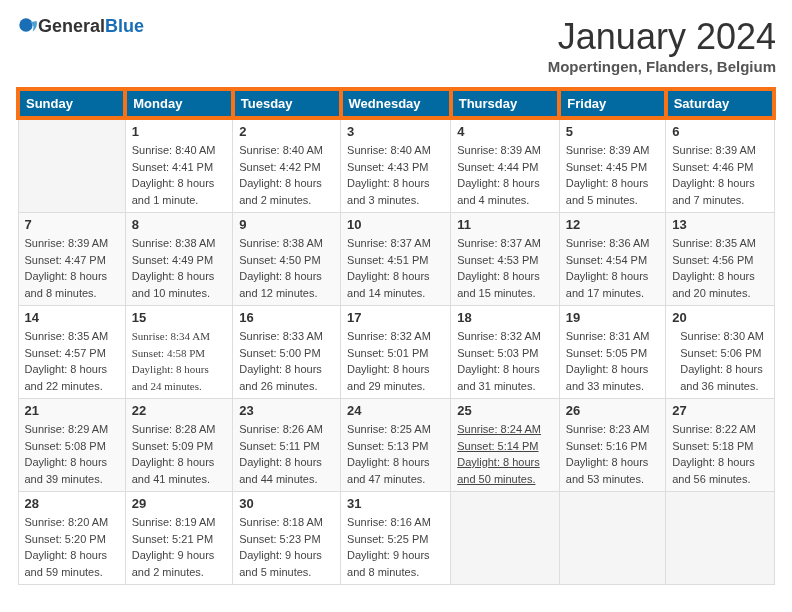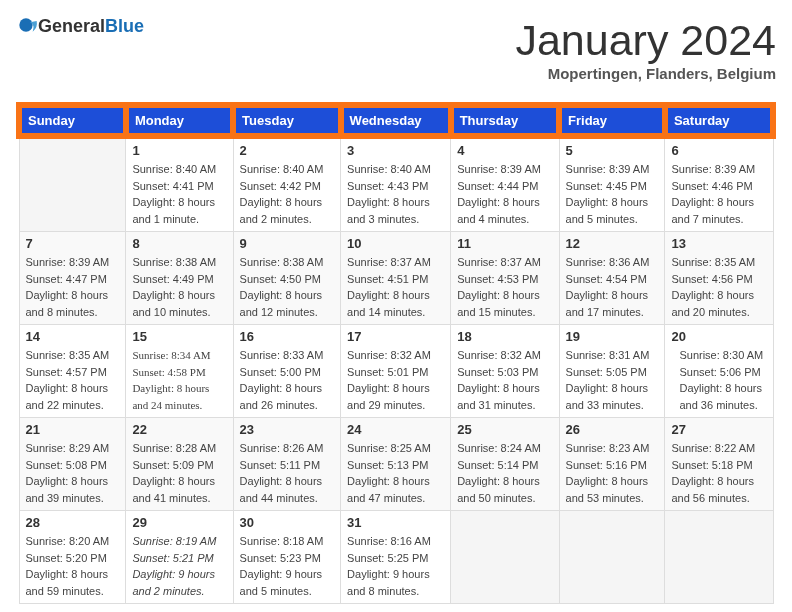--- a/index.html
+++ b/index.html
@@ -7,21 +7,21 @@
       font-family: Arial, sans-serif;
       background: #fff;
       width: 792px;
       min-height: 612px;
       padding: 16px;
     }
     .header-area {
       display: flex;
       justify-content: space-between;
       align-items: flex-start;
-      margin-bottom: 20px;
+      margin-bottom: 12px;
     }
     .logo {
       display: flex;
       align-items: center;
     }
     .logo-text-general {
       font-size: 18px;
       font-weight: bold;
       color: #333;
     }
@@ -32,41 +32,41 @@
     }
     .logo-icon {
       width: 20px;
       height: 20px;
       margin-left: 2px;
     }
     .title-area {
       text-align: right;
     }
     .month-title {
-      font-size: 43px;
+      font-size: 36px;
       color: #333;
       font-weight: normal;
     }
     .location-title {
       font-size: 15px;
       color: #555;
       font-weight: bold;
     }
     .calendar-table {
       width: 100%;
       border-collapse: collapse;
       border: 1px solid #ccc;
     }
     .calendar-table th {
-      background-color: #1d4ed8;
+      background-color: #0369a1;
       color: #fff;
       font-size: 13px;
       padding: 5px 6px;
       text-align: left;
-      border: 6px solid #f97316;
+      border: 4px solid #f97316;
     }
     .calendar-table td {
       vertical-align: top;
       padding: 4px 6px;
       border: 1px solid #ddd;
       font-size: 11px;
       color: #333;
       width: 113px;
       min-height: 80px;
       background: #fff;
@@ -292,21 +292,21 @@
         </td>
         <td>
           <span class="day-number">24</span>
           <div class="day-info" style="white-space: pre-line;">Sunrise: 8:25 AM
 Sunset: 5:13 PM
 Daylight: 8 hours
 and 47 minutes.</div>
         </td>
         <td>
           <span class="day-number">25</span>
-          <div class="day-info" style="white-space: pre-line;">Sunrise: 8:24 AM
+          <div class="day-info" style="white-space: pre-line; text-decoration: underline;">Sunrise: 8:24 AM
 Sunset: 5:14 PM
 Daylight: 8 hours
 and 50 minutes.</div>
         </td>
         <td>
           <span class="day-number">26</span>
           <div class="day-info" style="white-space: pre-line;">Sunrise: 8:23 AM
 Sunset: 5:16 PM
 Daylight: 8 hours
 and 53 minutes.</div>
@@ -322,21 +322,21 @@
       <tr>
         <td>
           <span class="day-number">28</span>
           <div class="day-info" style="white-space: pre-line;">Sunrise: 8:20 AM
 Sunset: 5:20 PM
 Daylight: 8 hours
 and 59 minutes.</div>
         </td>
         <td>
           <span class="day-number">29</span>
-          <div class="day-info" style="white-space: pre-line; font-style: italic;">Sunrise: 8:19 AM
+          <div class="day-info" style="white-space: pre-line;">Sunrise: 8:19 AM
 Sunset: 5:21 PM
 Daylight: 9 hours
 and 2 minutes.</div>
         </td>
         <td>
           <span class="day-number">30</span>
           <div class="day-info" style="white-space: pre-line;">Sunrise: 8:18 AM
 Sunset: 5:23 PM
 Daylight: 9 hours
 and 5 minutes.</div>

